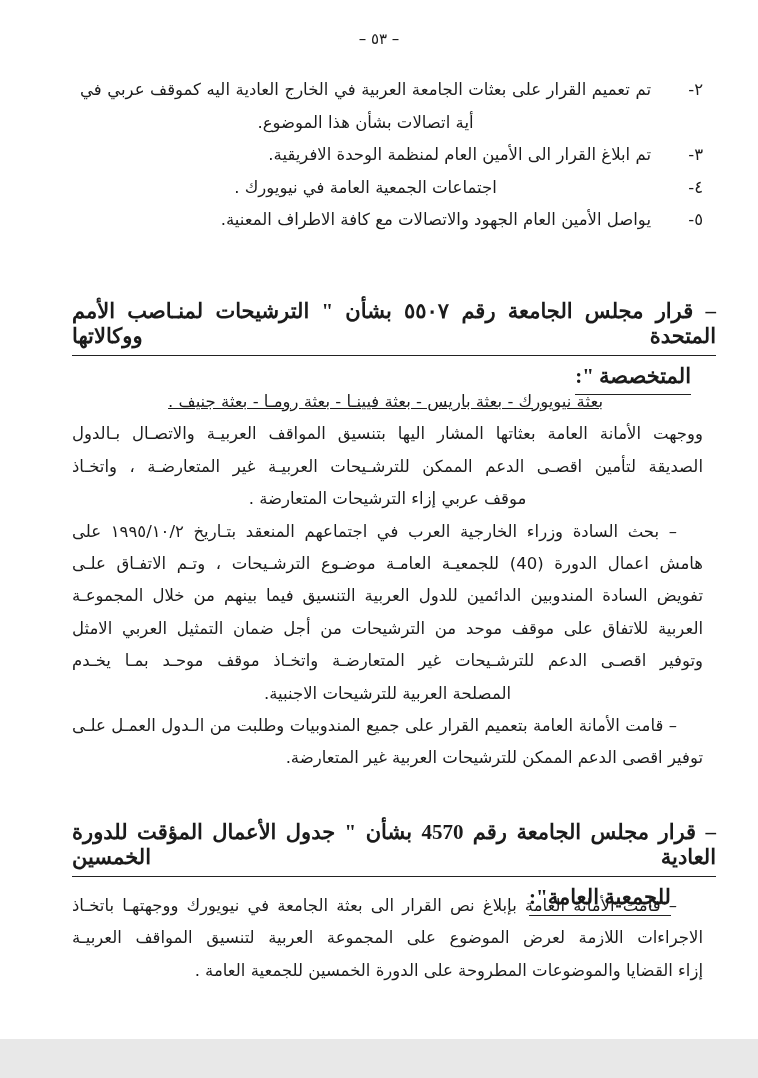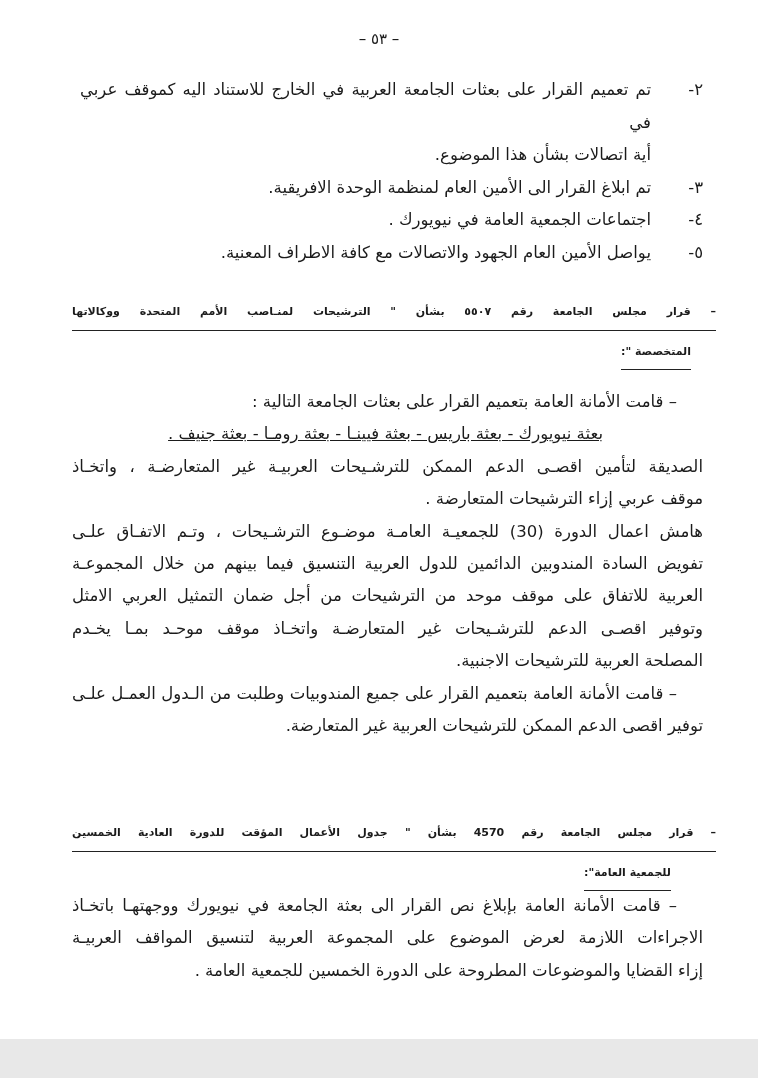--- a/index.html
+++ b/index.html
@@ -19,26 +19,26 @@
     position:absolute;top:30px;left:0;right:0;
     text-align:center;font-size:15px;letter-spacing:2px;
   }
   
   .nlist{position:absolute;top:74px;right:55px;left:80px;}
   .nitem{display:flex;}
   .nnum{flex:0 0 52px;line-height:32.5px;}
   .ntext{flex:1 1 auto;}
   .ln{line-height:32.5px;}
   .just{text-align:justify;text-align-last:justify;}
-  .ctr{}
+  .ctr{text-align:center;}
   .ctr-l{padding-left:110px;}
   .ind-r{text-align:right;padding-right:100px;white-space:nowrap;text-decoration:underline;}
   .b1st{padding-right:26px;}
   
-  .heading{position:absolute;right:42px;left:72px;font-weight:bold;font-size:11px;}
+  .heading{position:absolute;right:42px;left:72px;font-weight:bold;font-size:21px;font-family:Liberation Serif, serif;}
   .h1pos{top:299px;}
   .h2pos{top:820px;}
   .hline1{
     display:block;line-height:25px;
     border-bottom:1.7px solid #222;
     padding-bottom:6px;margin-bottom:8px;
     text-align:justify;text-align-last:justify;
   }
   .hline2wrap{text-align:right;}
   .hline2{
@@ -59,21 +59,21 @@
 
 <div class="page">
 
   <div class="pagenum">– ٥٣ –</div>
 
   <div class="nlist">
 
     <div class="nitem">
       <span class="nnum">٢-</span>
       <div class="ntext">
-        <div class="ln just">تم تعميم القرار على بعثات الجامعة العربية في الخارج للاستناد اليه كموقف عربي في</div>
+        <div class="ln just">تم تعميم القرار على بعثات الجامعة العربية في الخارج العادية اليه كموقف عربي في</div>
         <div class="ln ctr">أية اتصالات بشأن هذا الموضوع.</div>
       </div>
     </div>
 
     <div class="nitem">
       <span class="nnum">٣-</span>
       <div class="ntext">
         <div class="ln">تم ابلاغ القرار الى الأمين العام لمنظمة الوحدة الافريقية.</div>
       </div>
     </div>
@@ -95,26 +95,27 @@
   </div>
 
   <div class="heading h1pos">
     <span class="hline1">– قرار مجلس الجامعة رقم ٥٥٠٧ بشأن " الترشيحات لمنـاصب الأمم المتحدة ووكالاتها</span>
     <div class="hline2wrap">
       <span class="hline2 ind25">المتخصصة ":</span>
     </div>
   </div>
 
   <div class="section s1pos">
-    <div class="ln b1st">– قامت الأمانة العامة بتعميم القرار على بعثات الجامعة التالية :</div>
     <div class="ln ind-r">بعثة نيويورك - بعثة باريس - بعثة فيينـا - بعثة رومـا - بعثة جنيف .</div>
+    <div class="ln just">ووجهت الأمانة العامة بعثاتها المشار اليها بتنسيق المواقف العربيـة والاتصـال بـالدول</div>
     <div class="ln just">الصديقة لتأمين اقصـى الدعم الممكن للترشـيحات العربيـة غير المتعارضـة ، واتخـاذ</div>
     <div class="ln ctr">موقف عربي إزاء الترشيحات المتعارضة .</div>
 
-    <div class="ln just">هامش اعمال الدورة (30) للجمعيـة العامـة موضـوع الترشـيحات ، وتـم الاتفـاق علـى</div>
+    <div class="ln just b1st">– بحث السادة وزراء الخارجية العرب في اجتماعهم المنعقد بتـاريخ ١٩٩٥/١٠/٢ على</div>
+    <div class="ln just">هامش اعمال الدورة (40) للجمعيـة العامـة موضـوع الترشـيحات ، وتـم الاتفـاق علـى</div>
     <div class="ln just">تفويض السادة المندوبين الدائمين للدول العربية التنسيق فيما بينهم من خلال المجموعـة</div>
     <div class="ln just">العربية للاتفاق على موقف موحد من الترشيحات من أجل ضمان التمثيل العربي الامثل</div>
     <div class="ln just">وتوفير اقصـى الدعم للترشـيحات غير المتعارضـة واتخـاذ موقف موحـد بمـا يخـدم</div>
     <div class="ln ctr">المصلحة العربية للترشيحات الاجنبية.</div>
 
     <div class="ln just b1st">– قامت الأمانة العامة بتعميم القرار على جميع المندوبيات وطلبت من الـدول العمـل علـى</div>
     <div class="ln ctr-l">توفير اقصى الدعم الممكن للترشيحات العربية غير المتعارضة.</div>
   </div>
 
   <div class="heading h2pos">

